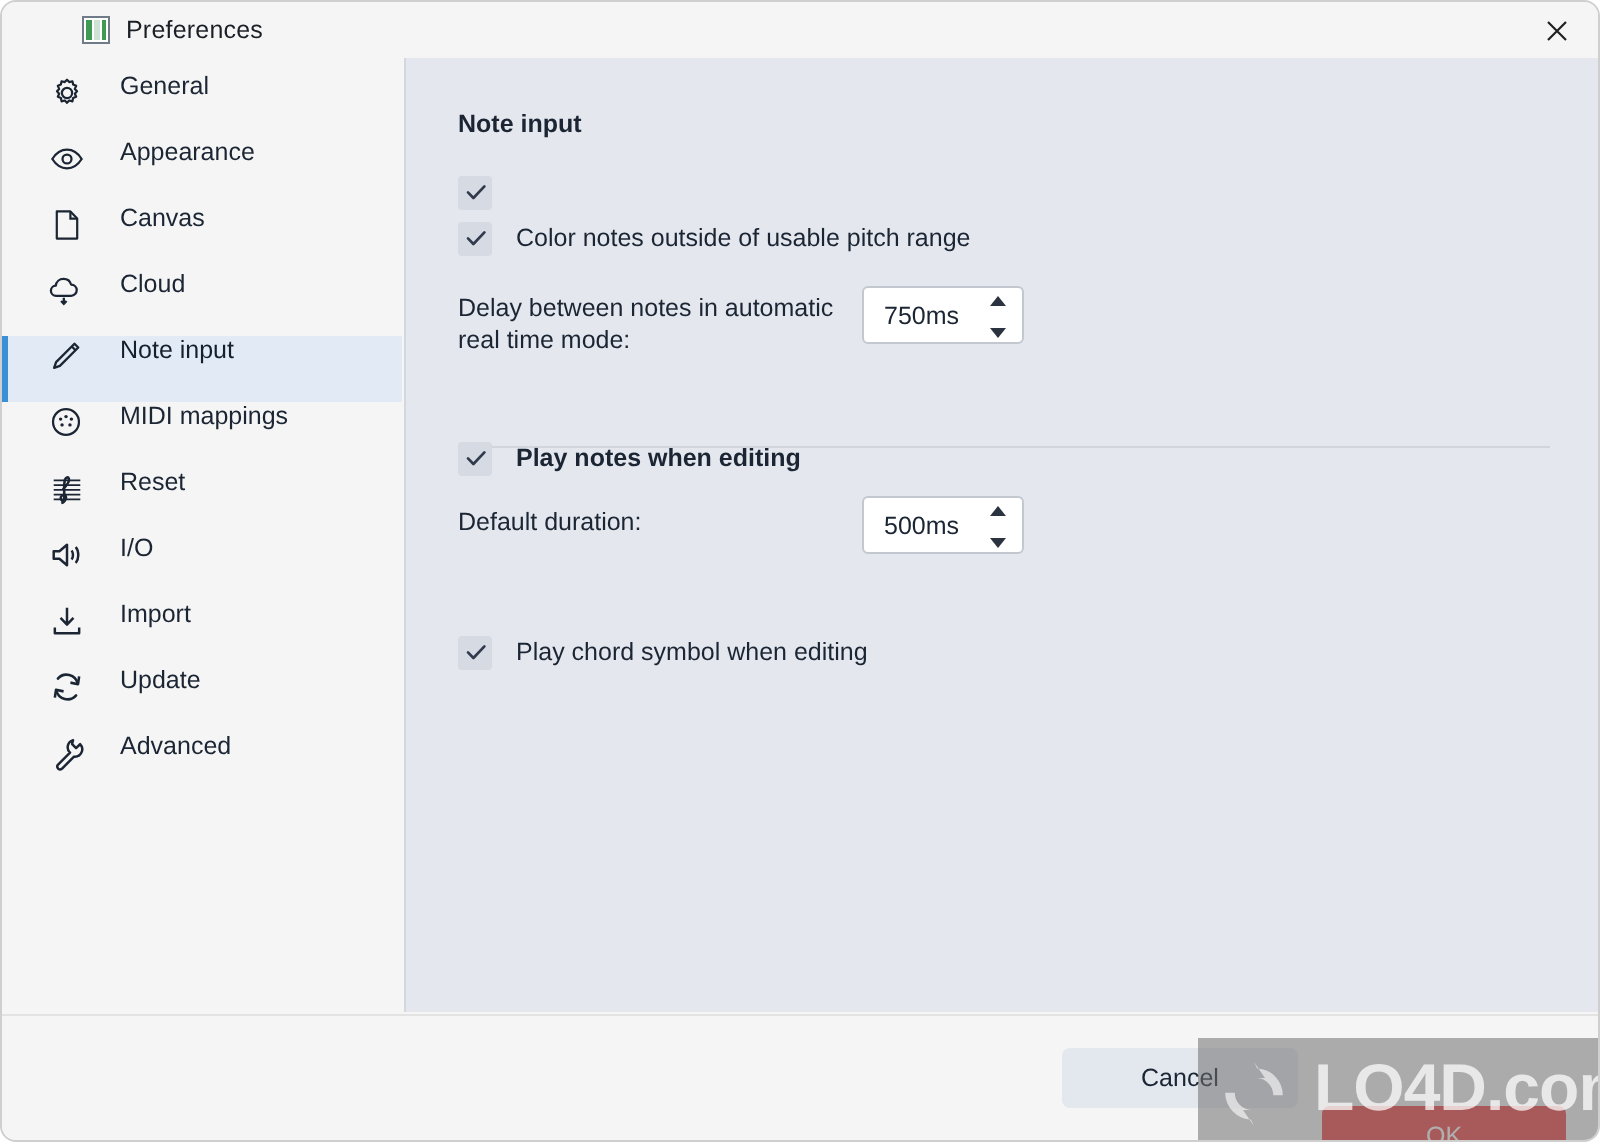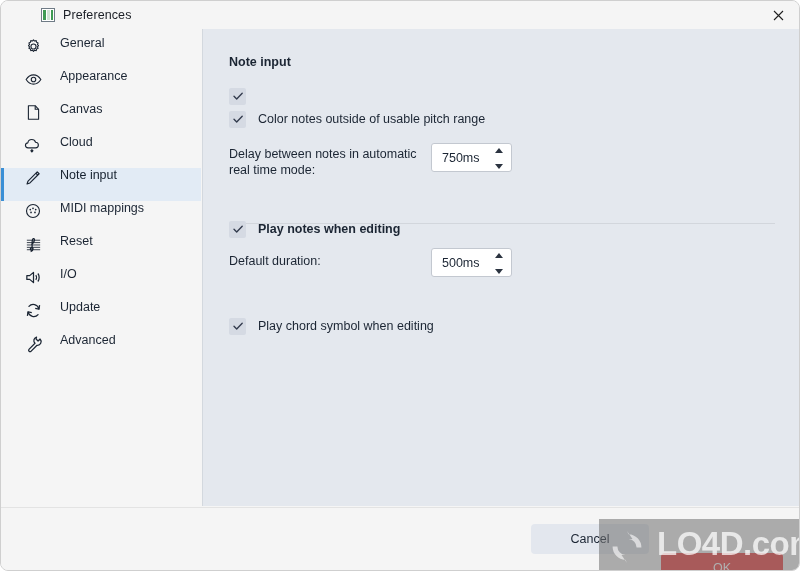--- a/index.html
+++ b/index.html
@@ -370,20 +370,29 @@
           <span class="nav-icon">
             <svg width="19" height="19" viewBox="0 0 20 20" fill="none" stroke="#1b2533" stroke-width="1.3">
               <path d="M3 8 L6 8 L10 4.6 L10 15.4 L6 12 L3 12 Z" stroke-linejoin="round"></path>
               <path d="M12.4 7.6 C13.4 8.8 13.4 11.2 12.4 12.4"></path>
               <path d="M14.6 5.8 C16.4 8 16.4 12 14.6 14.2"></path>
             </svg>
           </span>
           <span class="nav-label">I/O</span>
         </div>
 
+        <div class="nav-item">
+          <span class="nav-icon">
+            <svg width="19" height="19" viewBox="0 0 20 20" fill="none" stroke="#1b2533" stroke-width="1.3">
+              <path d="M10 3 L10 11.6 M6.6 8.4 L10 11.9 L13.4 8.4" stroke-linejoin="round"></path>
+              <path d="M3.6 13.4 L3.6 16.4 L16.4 16.4 L16.4 13.4" stroke-linejoin="round"></path>
+            </svg>
+          </span>
+          <span class="nav-label">Import</span>
+        </div>
 
 
         <div class="nav-item">
           <span class="nav-icon">
             <svg width="19" height="19" viewBox="0 0 20 20" fill="none" stroke="#1b2533" stroke-width="1.35">
               <path d="M15.6 8.2 A6 6 0 0 0 5.2 5.6" stroke-linecap="round"></path>
               <path d="M4.4 11.8 A6 6 0 0 0 14.8 14.4" stroke-linecap="round"></path>
               <path d="M16.4 4.4 L15.8 8.5 L11.8 7.7" stroke-linejoin="round"></path>
               <path d="M3.6 15.6 L4.2 11.5 L8.2 12.3" stroke-linejoin="round"></path>
             </svg>

